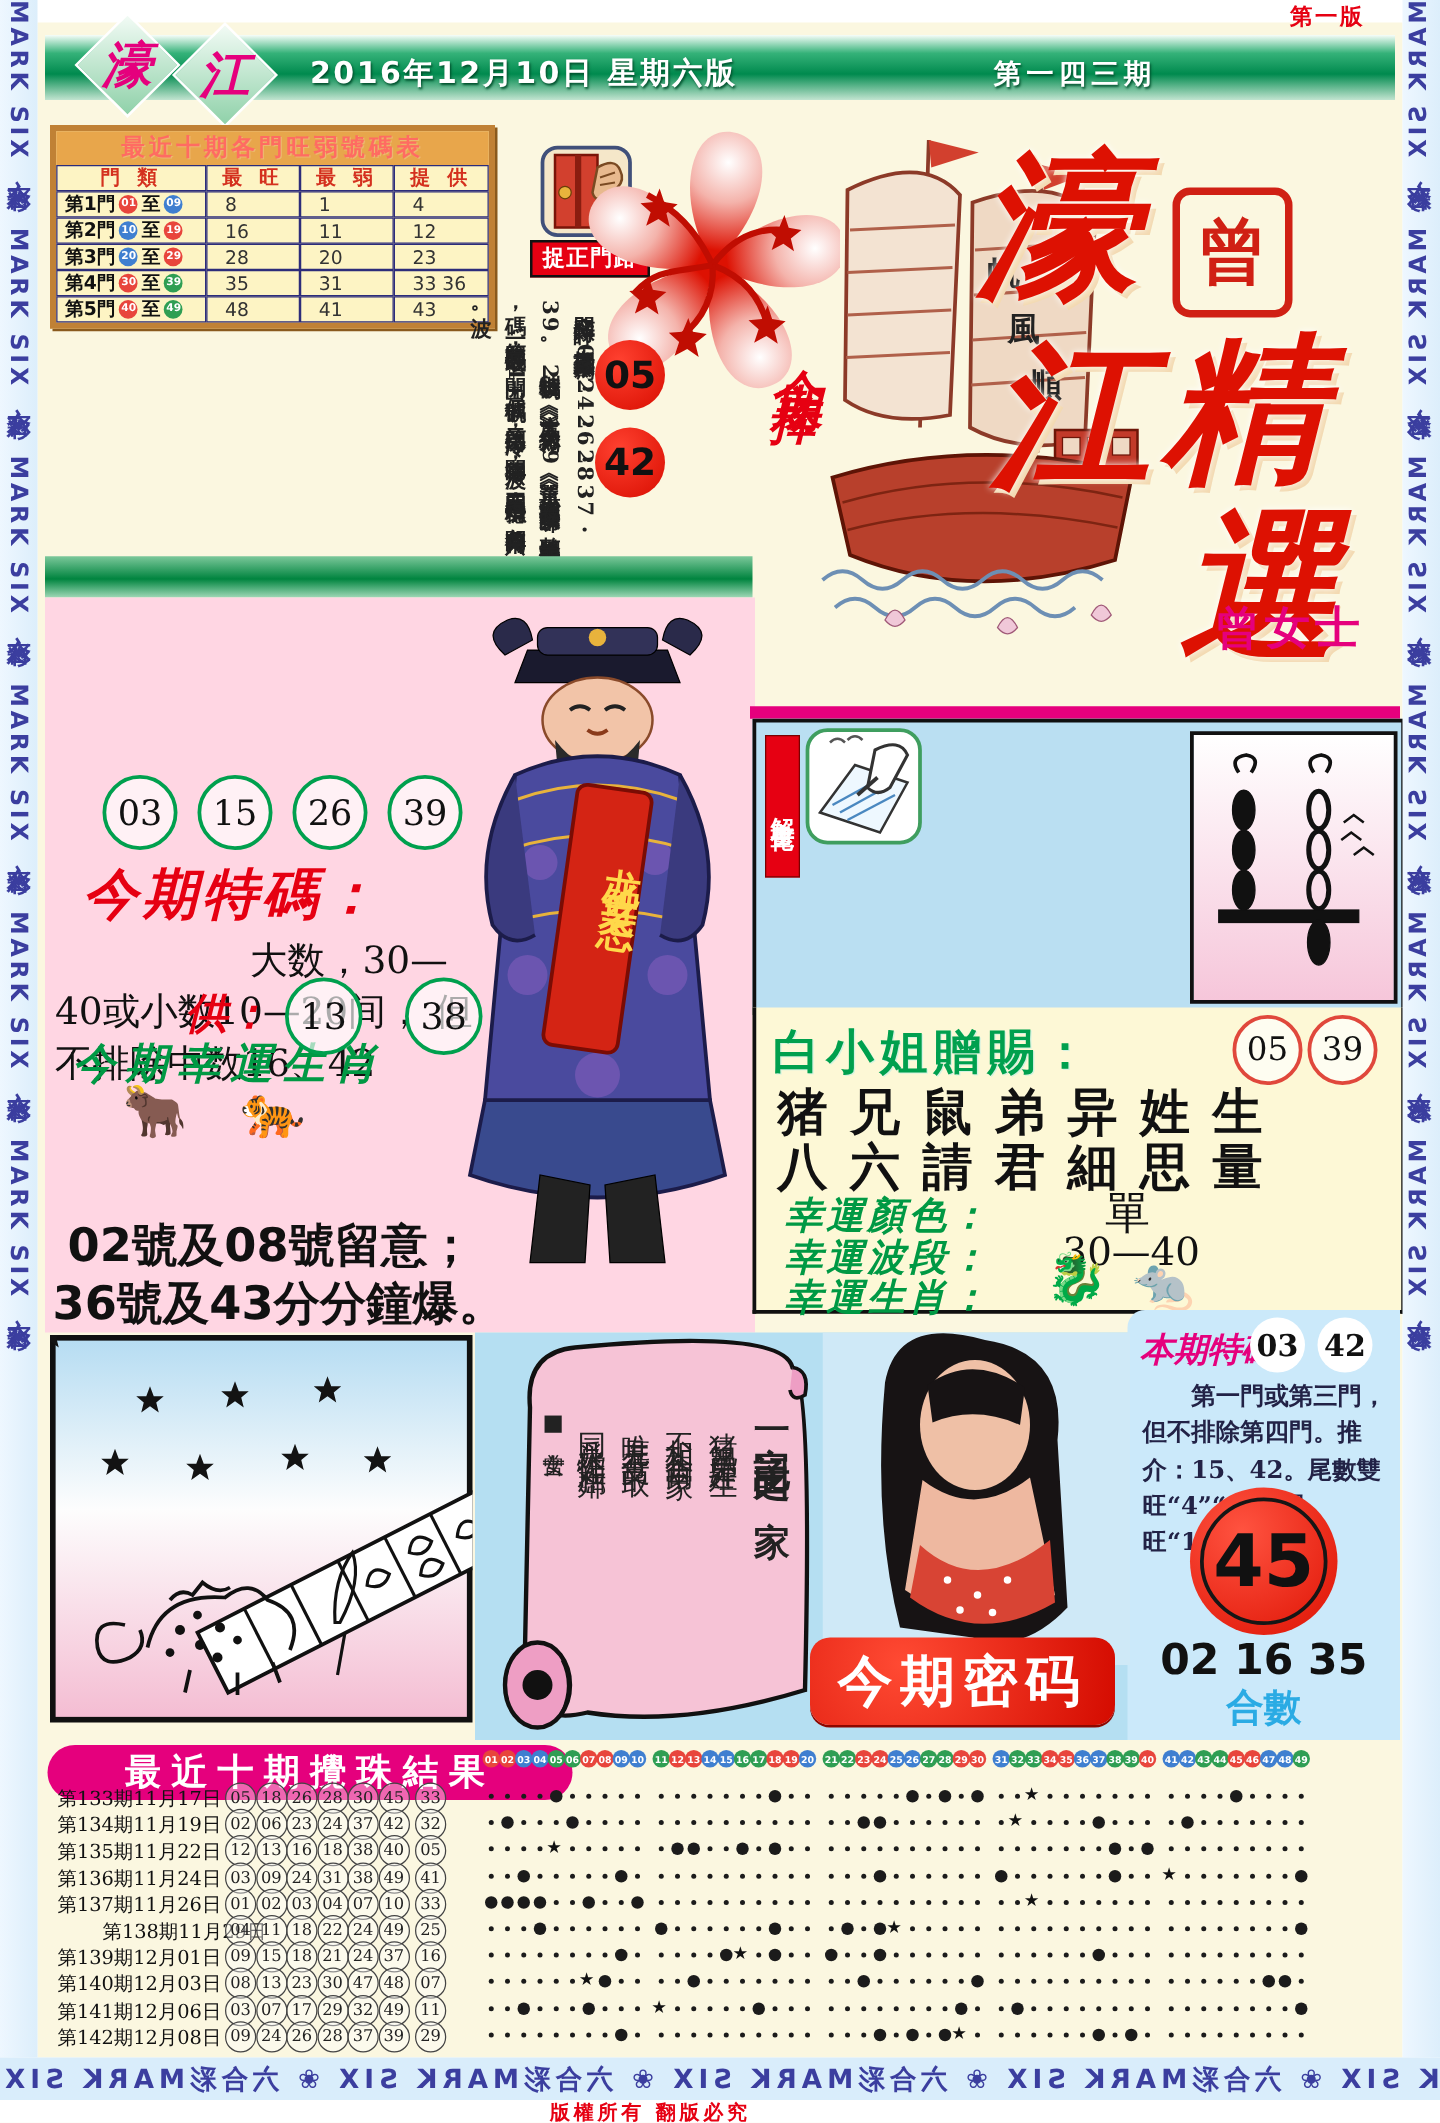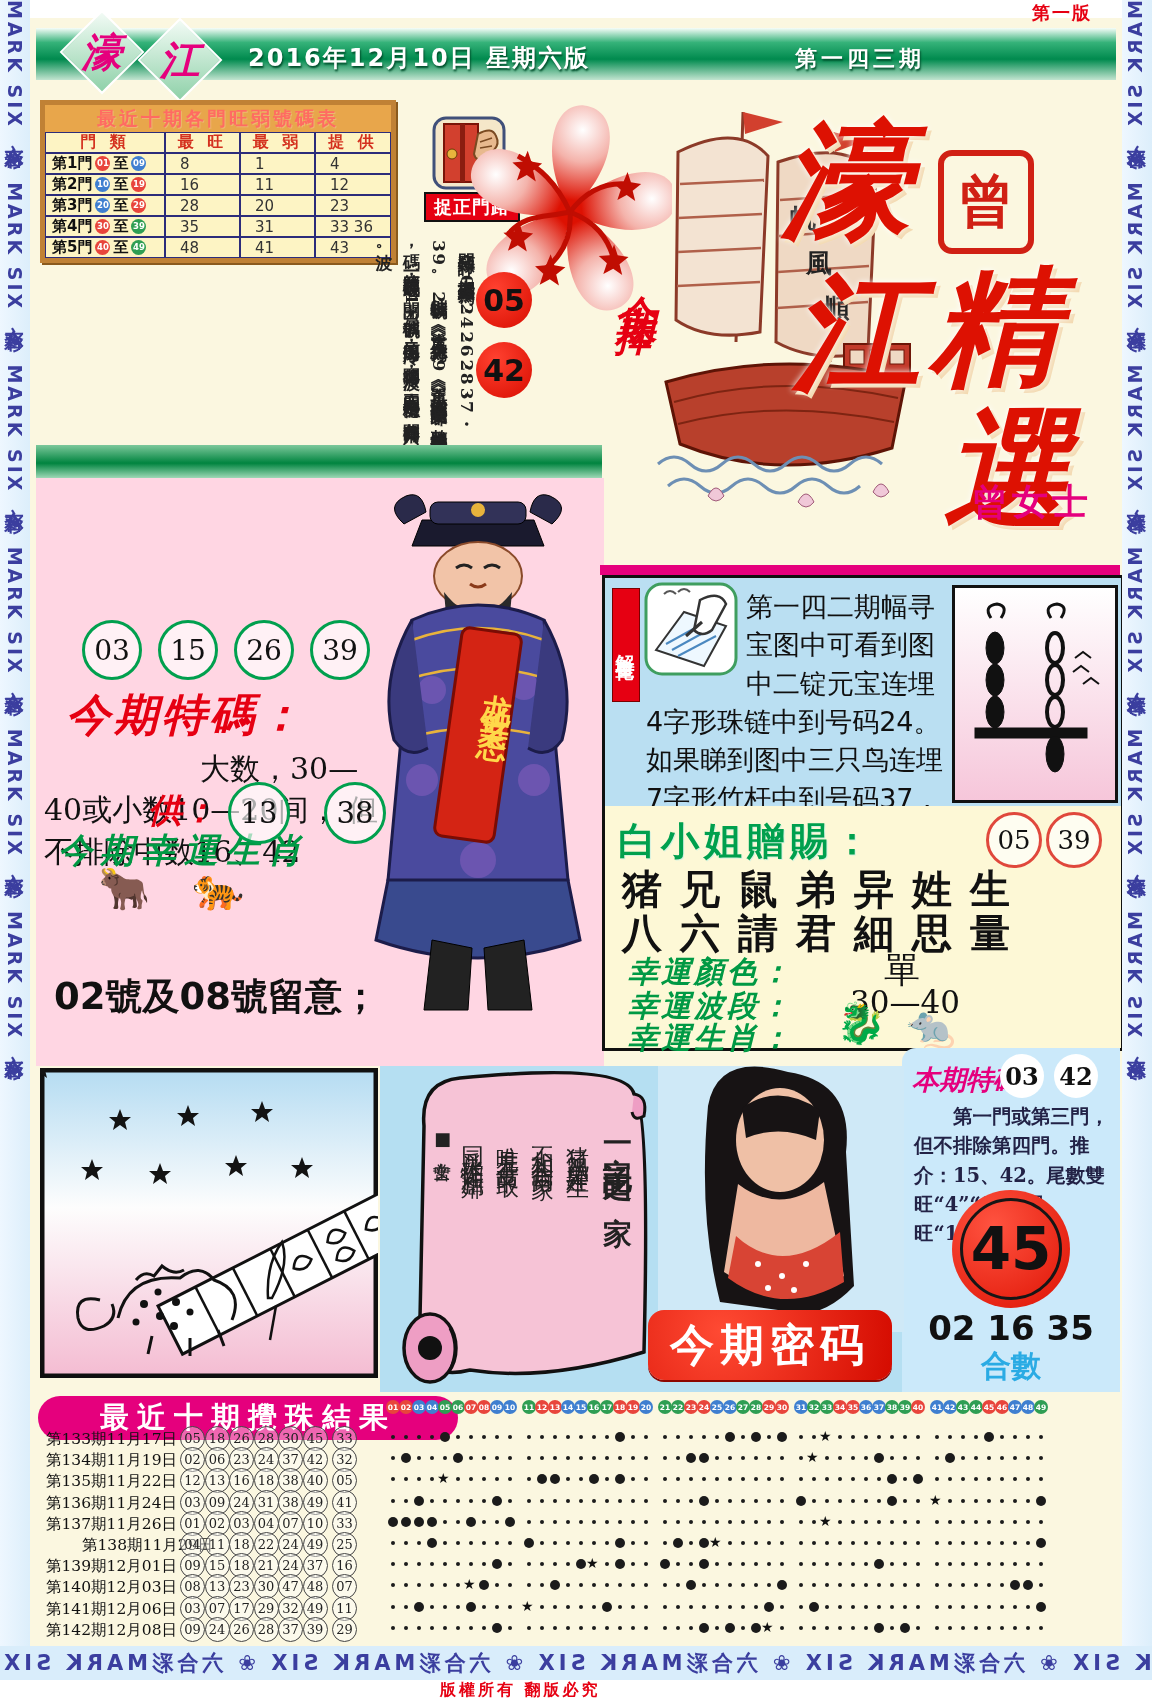--- a/index.html
+++ b/index.html
@@ -259,20 +259,21 @@
   <div class="abs" style="left:36px;top:478px;width:568px;height:588px;background:#ffd6e3;"></div>
   <div id="caishen-balls"></div>
   <div class="abs calli-red" style="left:66px;top:686px;font-size:44px;letter-spacing:4px;">今期特碼：</div>
   <div class="abs serif" style="left:44px;top:748px;width:336px;font-size:30px;color:#111;line-height:1.38;text-indent:5.2em;">大数，30—40或小数10—20间，  但不排除中数16、42</div>
   <div class="abs calli-red" style="left:148px;top:788px;font-size:34px;">供：</div>
   <div id="offer-balls"></div>
   <div class="abs calli-green" style="left:58px;top:828px;font-size:34px;letter-spacing:8px;">今期幸運生肖</div>
   <div class="abs" style="left:98px;top:864px;font-size:42px;">🐂</div>
   <div class="abs" style="left:192px;top:864px;font-size:42px;">🐅</div>
   <div class="abs" style="left:54px;top:972px;font-size:37px;color:#111;font-weight:600;">02號及08號留意；</div>
+  <div class="abs" style="left:42px;top:1018px;font-size:37px;color:#111;font-weight:600;">36號及43分分鐘爆。</div>
 
   <svg class="abs" style="left:352px;top:480px;" width="252" height="584" viewBox="0 0 252 584">
     <path d="M70 40 h112 l10 26 h-132 z" fill="#1a1a2e" stroke="#000"></path>
     <path d="M52 44 q-20 -18 2 -28 q16 -6 20 16 z M200 44 q20 -18 -2 -28 q-16 -6 -20 16 z" fill="#2a2a4a" stroke="#000"></path>
     <rect x="78" y="22" width="96" height="22" rx="8" fill="#323258" stroke="#000"></rect>
     <circle cx="126" cy="30" r="7" fill="#e8b33c"></circle>
     <ellipse cx="126" cy="96" rx="44" ry="34" fill="#f2c4a8" stroke="#8a4a2a" stroke-width="2"></ellipse>
     <path d="M104 88 q8 -6 16 0 M132 88 q8 -6 16 0" stroke="#222" stroke-width="3" fill="none"></path>
     <path d="M118 104 q8 6 16 0" stroke="#8a3a1a" stroke-width="3" fill="none"></path>
     <path d="M92 112 q34 44 68 0 l-6 66 q-28 20 -56 0 z" fill="#2a2a2a"></path>
@@ -304,24 +305,20 @@
     <path d="M12 68 L40 30 L82 44 L60 84 Z" fill="#eef8ff" stroke="#333" stroke-width="2"></path>
     <g stroke="#4a88c0" stroke-width="2" fill="none">
         <path d="M22 62 l40 -22"></path>
         <path d="M28 68 l40 -22"></path>
       <path d="M34 74 l38 -20"></path>
       </g>
     <path d="M56 18 q20 -10 26 4 l-14 26 q-10 8 -18 0 z" fill="#fff" stroke="#333" stroke-width="2.5"></path>
     <path d="M58 40 l-16 14" stroke="#333" stroke-width="3"></path>
     <path d="M20 12 q6 -6 12 0 M34 10 q6 -6 12 0" stroke="#555" stroke-width="2" fill="none"></path>
   </svg>
-  <div class="abs" style="left:646px;top:588px;width:300px;height:212px;font-size:27px;line-height:1.42;color:#101010;">
-    <div style="float:left;width:100px;height:92px;"></div>
-    <span>第一四二期幅寻宝图中可看到图中二锭元宝连埋4字形珠链中到号码24。如果睇到图中三只鸟连埋7字形竹杆中到号码37，</span>
-  </div>
 
   <div class="abs" style="left:952px;top:585px;width:160px;height:212px;border:3px solid #111;
               background:linear-gradient(180deg,#ffffff,#f6c6da);"></div>
   <svg class="abs" style="left:955px;top:588px;" width="154" height="206" viewBox="0 0 154 206">
     <g stroke="#111" fill="#111">
       <g fill="none" stroke-width="3">
         <path d="M36 30 q-8 -12 6 -14 q12 2 4 14"></path>
           <path d="M96 30 q-8 -12 6 -14 q12 2 4 14"></path>
       </g>
       <ellipse cx="40" cy="60" rx="9" ry="16"></ellipse>

